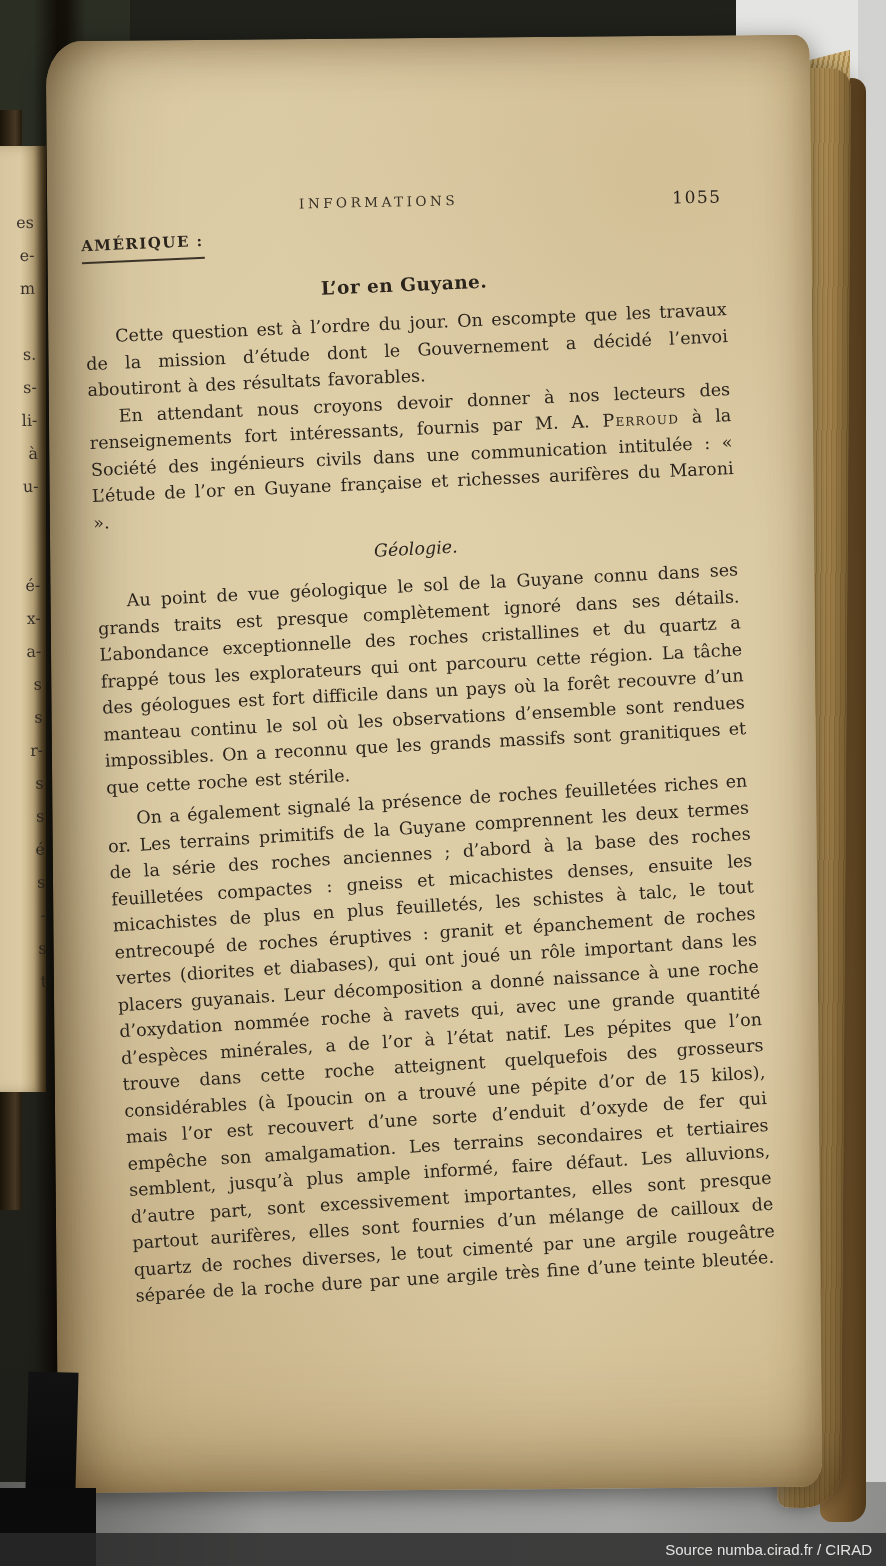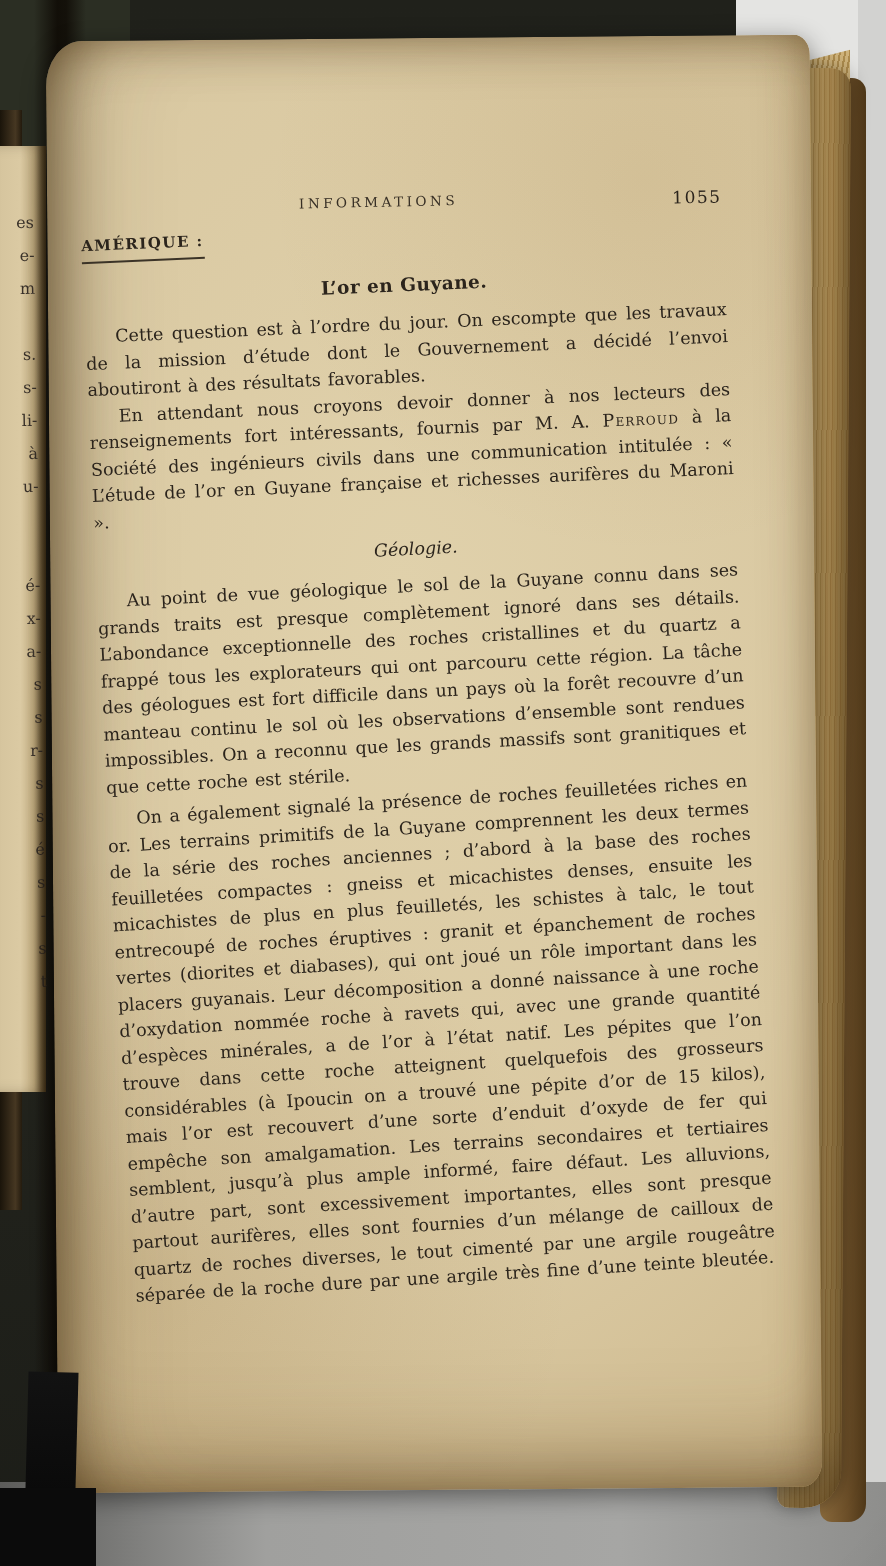--- a/index.html
+++ b/index.html
@@ -135,14 +135,17 @@
 
       <p class="para indent r3">On a également signalé la présence de roches feuilletées riches en or. Les terrains primitifs de la Guyane comprennent les deux termes de la série des roches anciennes ; d’abord à la base des roches feuilletées compactes : gneiss et micachistes denses, ensuite les micachistes de plus en plus feuilletés, les schistes à talc, le tout entrecoupé de roches éruptives : granit et épanchement de roches vertes (diorites et diabases), qui ont joué un rôle important dans les placers guyanais. Leur décomposition a donné naissance à une roche d’oxydation nommée roche à ravets qui, avec une grande quantité d’espèces minérales, a de l’or à l’état natif. Les pépites que l’on trouve dans cette roche atteignent quelquefois des grosseurs considérables (à Ipoucin on a trouvé une pépite d’or de 15 kilos), mais l’or est recouvert d’une sorte d’enduit d’oxyde de fer qui empêche son amalgamation. Les terrains secondaires et tertiaires semblent, jusqu’à plus ample informé, faire défaut. Les alluvions, d’autre part, sont excessivement importantes, elles sont presque partout aurifères, elles sont fournies d’un mélange de cailloux de quartz de roches diverses, le tout cimenté par une argile rougeâtre séparée de la roche dure par une argile très fine d’une teinte bleutée.</p>
 
     </div>
   </div>
 
   <div class="ribbon"></div>
   <div class="bottom-black"></div>
   <div class="vignette"></div>
 
+  <div class="source-bar">
+    <span>Source numba.cirad.fr / CIRAD</span>
+  </div>
 
 </div>
 
 </body></html>

